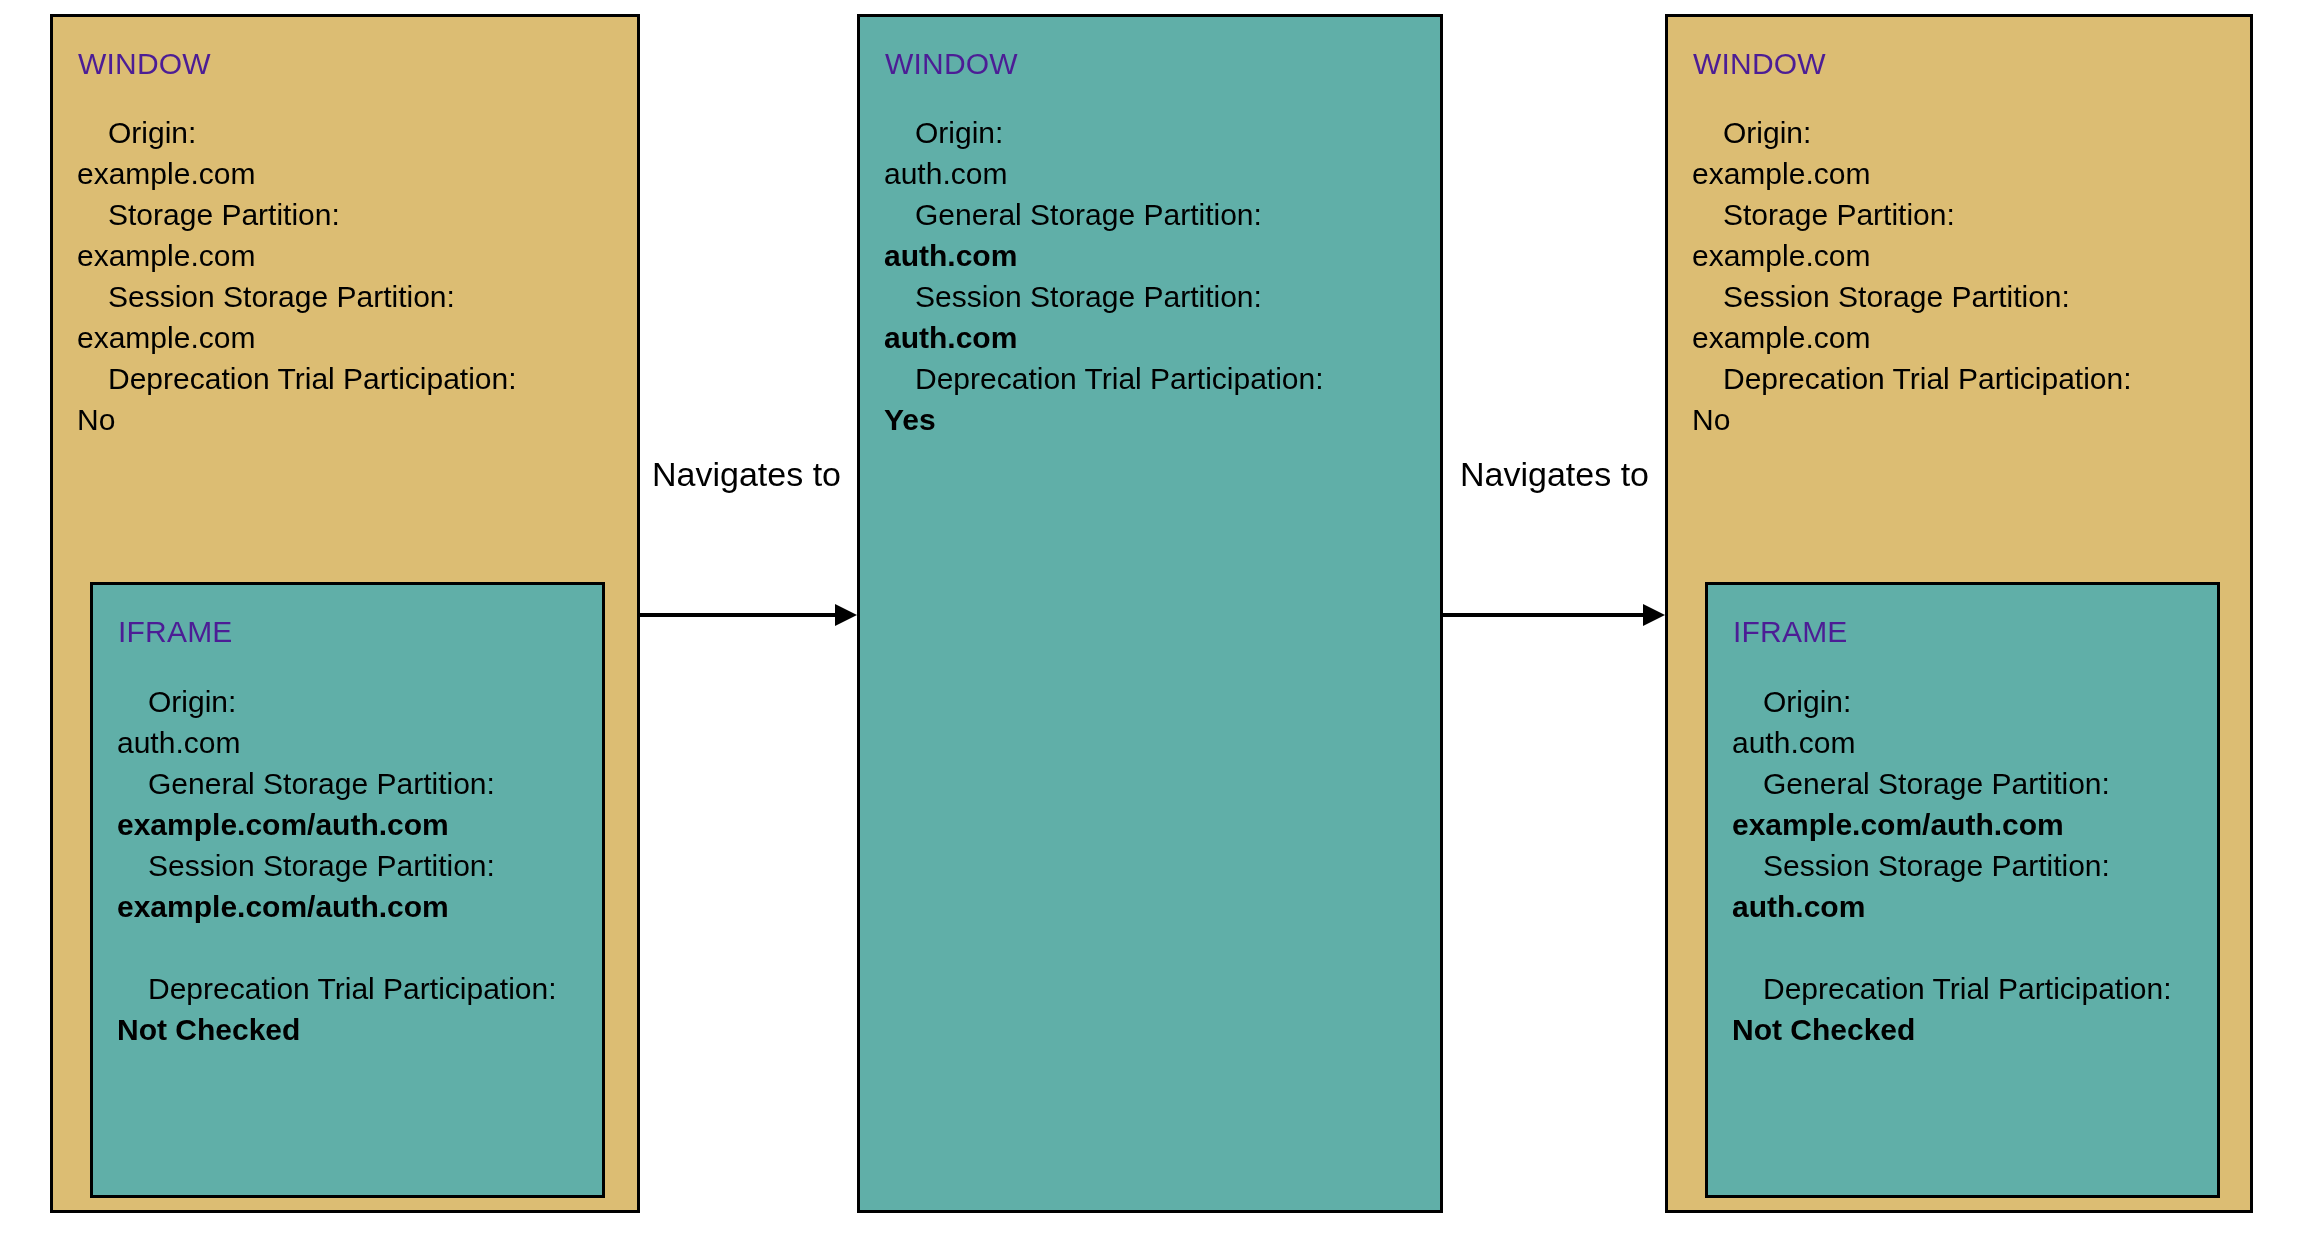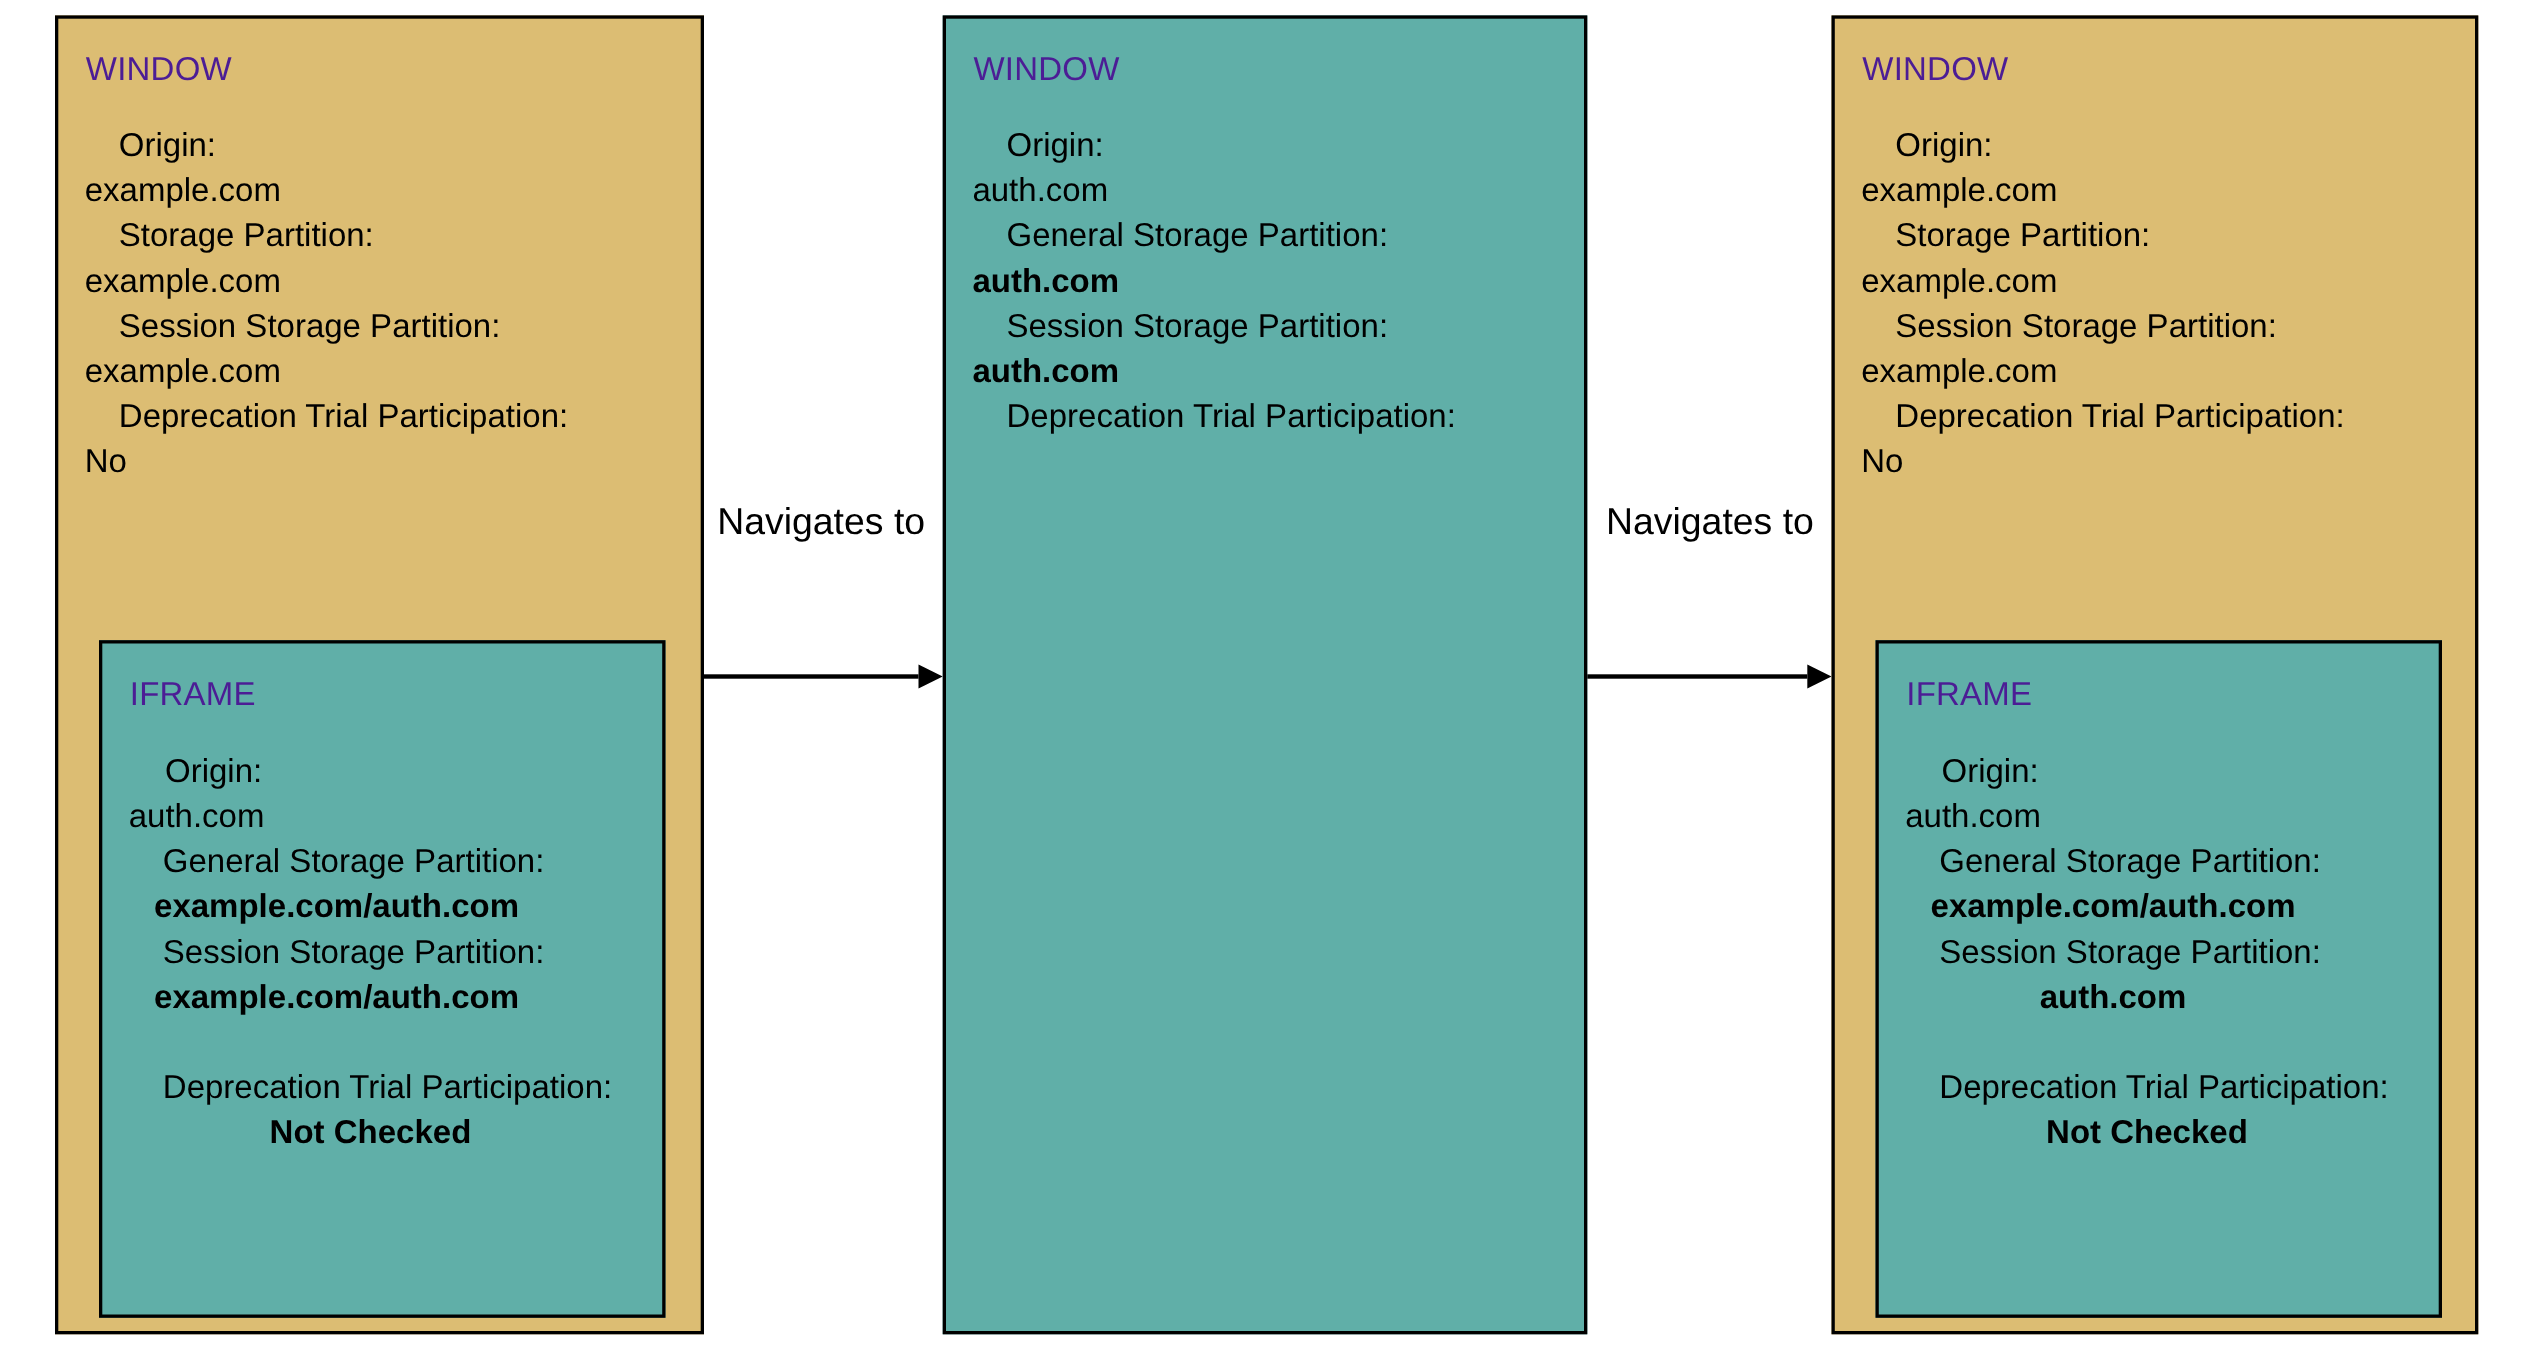--- a/index.html
+++ b/index.html
@@ -25,21 +25,20 @@
     border: 3px solid #000000;
   }
   .panel.tan   { background: #dcbd73; }
   .panel.teal  { background: #60afa8; }
 
   .iframe-box {
     position: absolute;
     box-sizing: border-box;
     border: 3px solid #000000;
     background: #60afa8;
-    text-align: center;
   }
 
   
   .boxtitle {
     position: absolute;
     font-size: 30px;
     line-height: 34px;
     color: #4c1d95;
     white-space: nowrap;
     letter-spacing: 0.2px;
@@ -152,20 +151,21 @@
       <span class="v bold">auth.com</span>
     </div>
 
     <div class="field" style="left:24px; top:259px;">
       <span class="k">Session Storage Partition:</span>
       <span class="v bold">auth.com</span>
     </div>
 
     <div class="field" style="left:24px; top:341px;">
       <span class="k">Deprecation Trial Participation:</span>
+      <span class="v bold">Yes</span>
     </div>
   </div>
 
   <div class="arrow-label" style="left:1460px; top:457px;">Navigates to</div>
   <div class="arrow-line" style="left:1443px; top:613px; width:200px;"></div>
   <div class="arrow-head" style="left:1643px; top:604px;"></div>
 
   <div class="panel tan" style="left:1665px; top:14px; width:588px; height:1199px;">
 
     <div class="boxtitle" style="left:25px; top:30px;">WINDOW</div>

